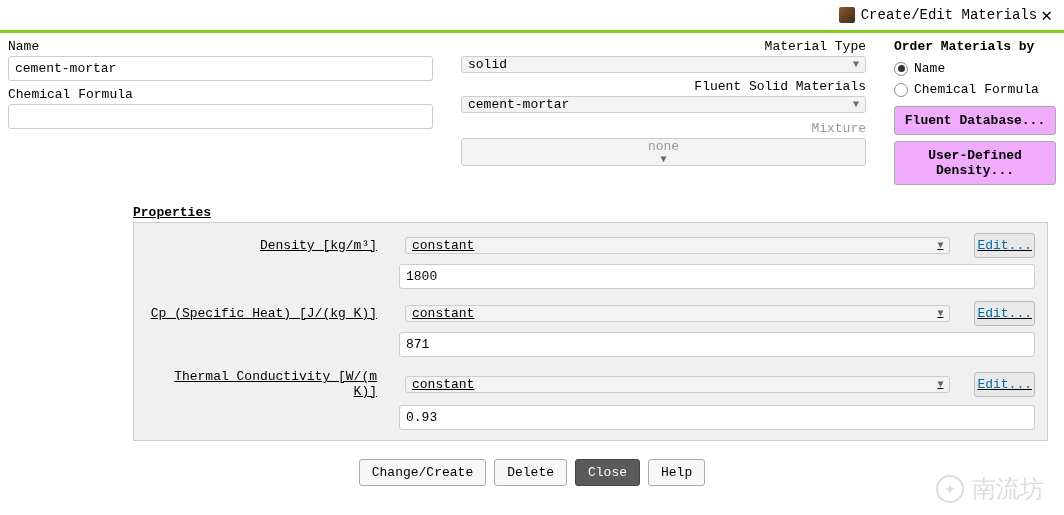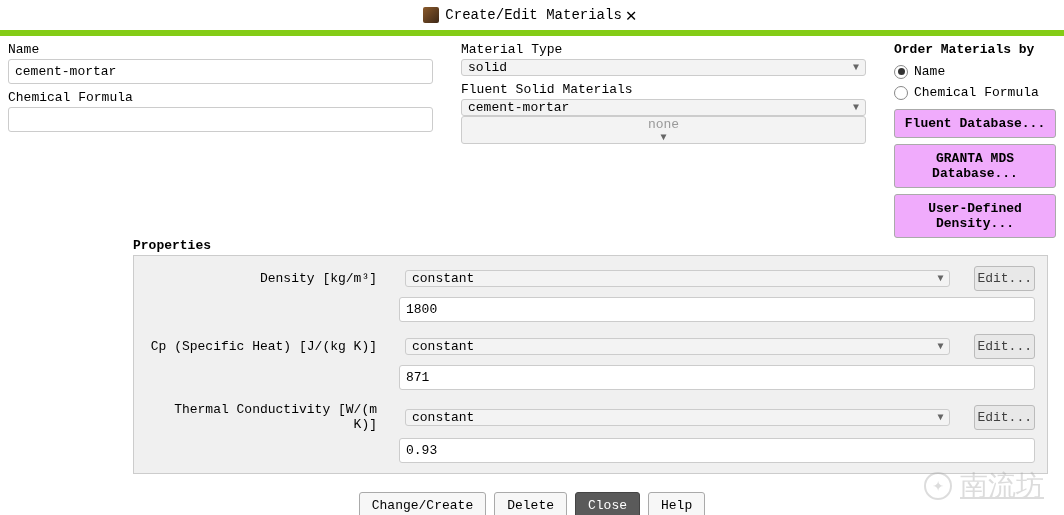--- a/index.html
+++ b/index.html
@@ -8,23 +8,23 @@
       font-size: 13px;
       background: #fff;
       width: 1064px;
       height: 515px;
       overflow: hidden;
       position: relative;
     }
     .titlebar {
       display: flex;
       align-items: center;
-      justify-content: center;
+      justify-content: flex-end;
       padding: 4px 8px;
-      border-bottom: 6px solid #84cc16;
+      border-bottom: 3px solid #84cc16;
     }
     .titlebar-left {
       display: flex;
       align-items: center;
       gap: 6px;
     }
     .app-icon {
       width: 16px;
       height: 16px;
       background: linear-gradient(135deg, #8b5a2b, #3d2817);
@@ -43,20 +43,21 @@
     }
     .top-section {
       display: flex;
       gap: 28px;
     }
     .col-left {
       flex: 0 0 425px;
     }
     .col-mid {
       flex: 0 0 405px;
+      text-align: right;
     }
     .col-right {
       flex: 1;
     }
     .field-label {
       display: block;
       margin-bottom: 2px;
       margin-top: 6px;
     }
     .field-label:first-child { margin-top: 0; }
@@ -130,22 +131,24 @@
       text-align: center;
       cursor: pointer;
     }
     .section-label-disabled {
       color: #999;
       margin-top: 8px;
       display: block;
       margin-bottom: 2px;
     }
     .properties-section {
+      margin-top: 20px;
       padding-left: 125px;
       padding-right: 8px;
+      text-decoration: underline;
     }
     .properties-title {
       font-weight: bold;
       margin-bottom: 2px;
     }
     .properties-box {
       border: 1px solid #ccc;
       background: #f0f0f0;
       padding: 10px 12px;
     }
@@ -171,21 +174,21 @@
     .prop-value-row:last-child { margin-bottom: 0; }
     .prop-value-row input {
       width: calc(100% - 64px);
     }
     .edit-btn {
       flex: 0 0 58px;
       padding: 4px 2px;
       border: 1px solid #bbb;
       border-radius: 3px;
       background: #e8e8e8;
-      color: #404040;
+      color: #0369a1;
       font-family: inherit;
       font-size: 13px;
       cursor: pointer;
       text-align: center;
     }
     .bottom-buttons {
       display: flex;
       justify-content: center;
       gap: 8px;
       margin-top: 18px;
@@ -222,23 +225,22 @@
       height: 28px;
       border: 2px solid #aaa;
       border-radius: 50%;
       display: flex;
       align-items: center;
       justify-content: center;
       font-size: 14px;
       color: #aaa;
     }
     .wm-text {
-      font-size: 28px;
+      font-size: 24px;
       color: #aaa;
-      text-decoration: underline;
     }
   </style>
 </head>
 <body>
 
 <div class="titlebar">
   <div class="titlebar-left">
     <div class="app-icon"></div>
     <span class="title-text">Create/Edit Materials</span>
   </div>
@@ -258,40 +260,40 @@
       <label class="field-label">Material Type</label>
       <div class="select-box">
         <span>solid</span>
         <span class="chevron">▼</span>
       </div>
       <label class="field-label">Fluent Solid Materials</label>
       <div class="select-box">
         <span>cement-mortar</span>
         <span class="chevron">▼</span>
       </div>
+      <label class="section-label-disabled">Mixture</label>
       <div class="select-box disabled">
         <span>none</span>
         <span class="chevron">▼</span>
       </div>
     </div>
 
     <div class="col-right">
       <span class="order-label">Order Materials by</span>
       <div class="radio-group">
         <div class="radio-item">
           <span class="radio-circle checked"></span>
           <span>Name</span>
         </div>
         <div class="radio-item">
           <span class="radio-circle"></span>
           <span>Chemical Formula</span>
         </div>
       </div>
       <div class="db-button">Fluent Database...</div>
-      <div class="db-button">GRANTA MDS Database...</div>
       <div class="db-button">User-Defined Density...</div>
     </div>
   </div>
 
   <div class="properties-section">
     <div class="properties-title">Properties</div>
     <div class="properties-box">
 
       <div class="prop-row">
         <span class="prop-label">Density [kg/m³]</span>

